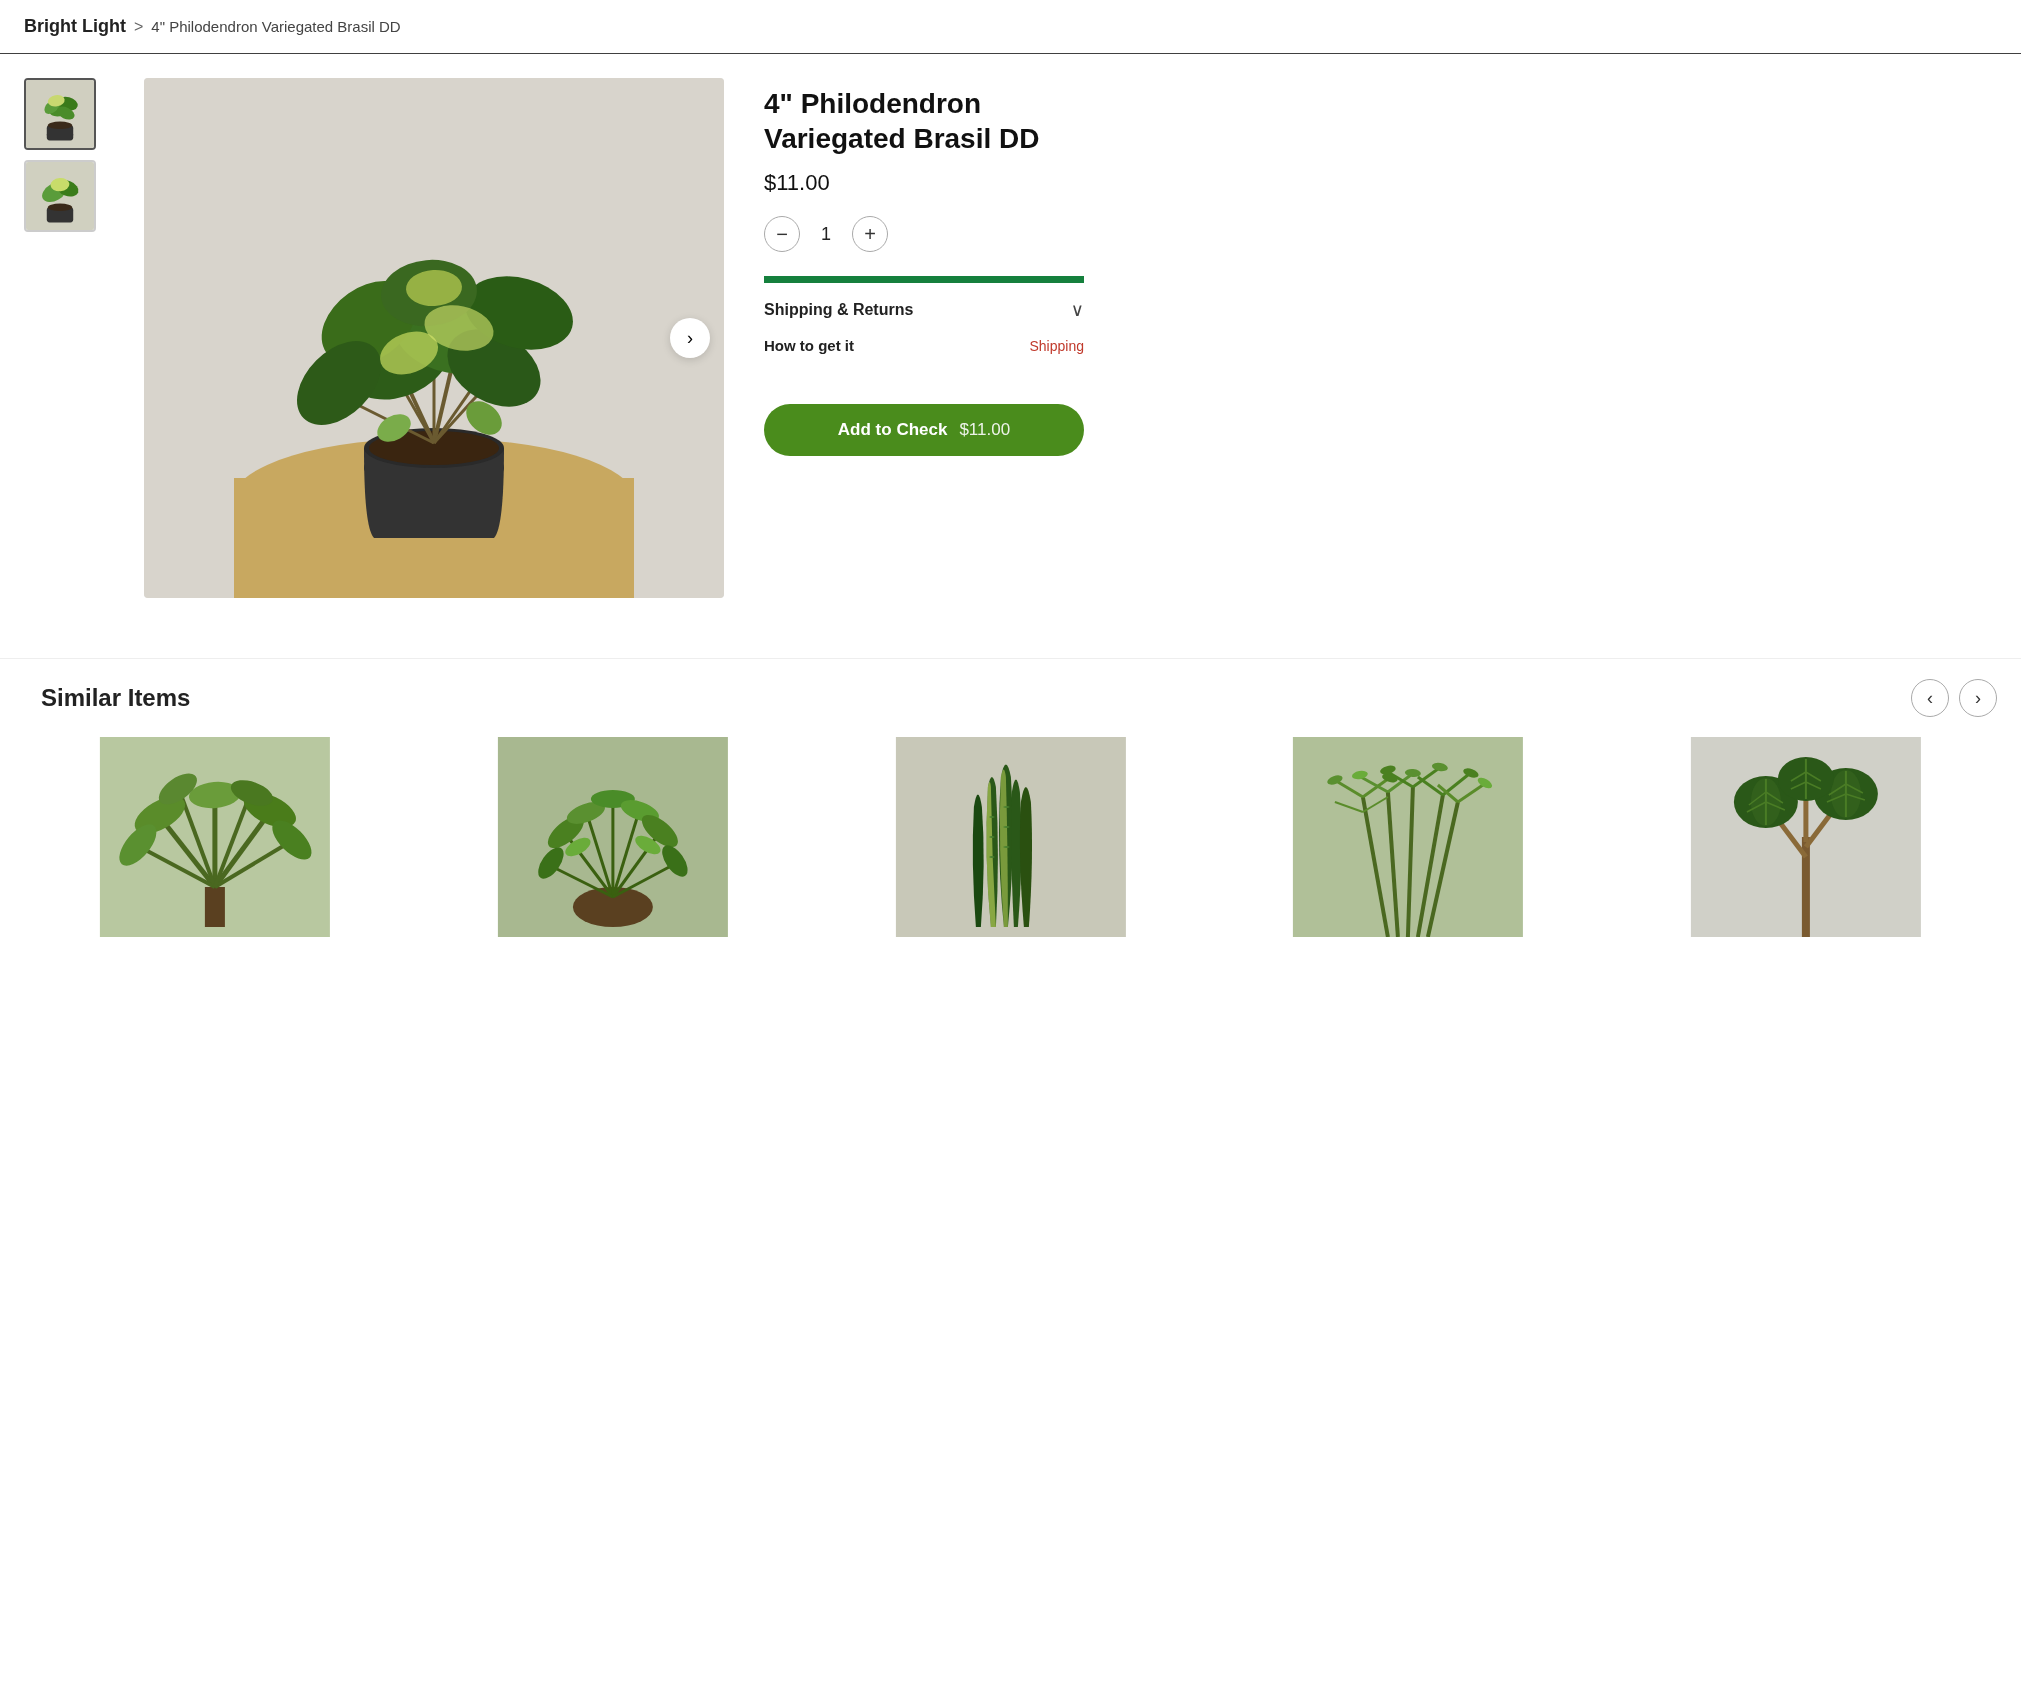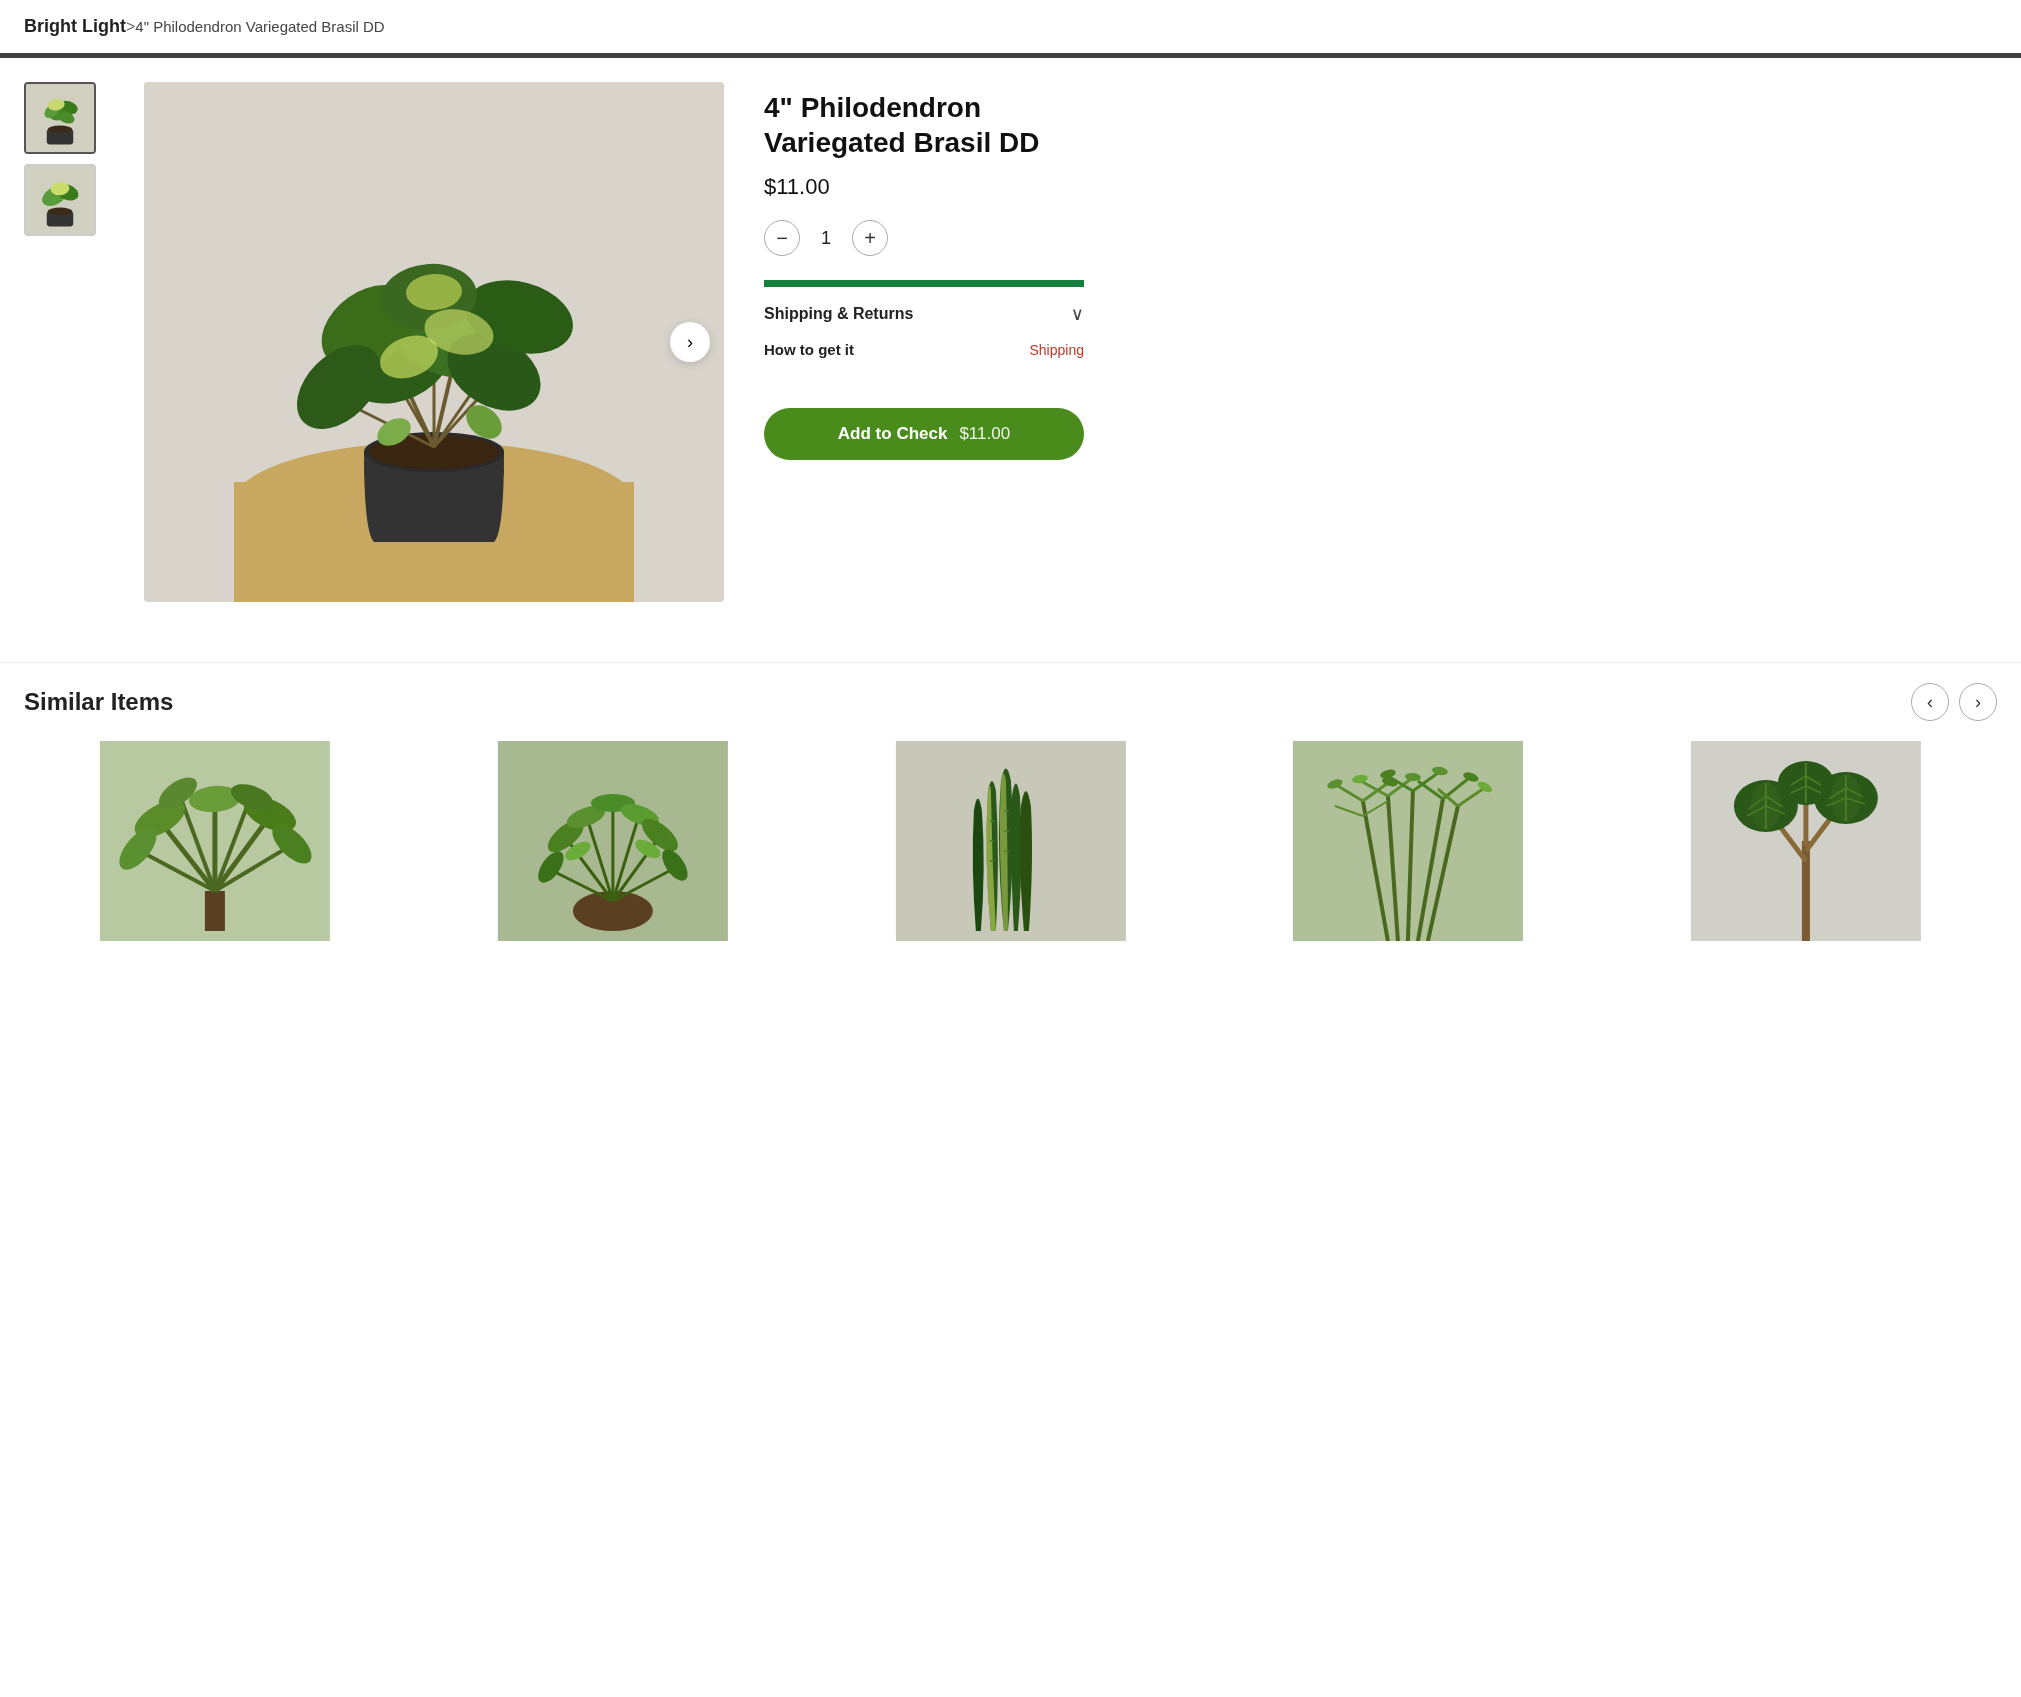--- a/index.html
+++ b/index.html
@@ -2,23 +2,23 @@
 <html><head>
   <meta charset="utf-8">
   <style>
     * { box-sizing: border-box; margin: 0; padding: 0; }
     body { font-family: -apple-system, BlinkMacSystemFont, 'Segoe UI', sans-serif; background: #fff; color: #222; }
 
     
     .breadcrumb {
       display: flex;
       align-items: center;
-      gap: 0;
+      gap: 8px;
       padding: 16px 24px;
-      border-bottom: 5px solid #404040;
+      border-bottom: 1px solid #404040;
       font-size: 15px;
     }
     .breadcrumb-link {
       font-weight: 700;
       font-size: 18px;
       color: #222;
       cursor: pointer;
     }
     .breadcrumb-sep { color: #666; font-size: 16px; }
     .breadcrumb-current { color: #444; font-size: 15px; }
@@ -237,21 +237,21 @@
       padding: 20px 24px 40px 24px;
       border-top: 1px solid #eee;
       margin-top: 20px;
     }
     .similar-header {
       display: flex;
       justify-content: space-between;
       align-items: center;
       margin-bottom: 20px;
     }
-    .similar-title { font-size: 24px; font-weight: 700; }
+    .similar-title { font-size: 24px; font-weight: 700; margin-left: 17px; }
     .similar-nav { display: flex; gap: 10px; }
     .nav-btn {
       width: 38px;
       height: 38px;
       border-radius: 50%;
       border: 1.5px solid #aaa;
       background: #fff;
       font-size: 18px;
       cursor: pointer;
       display: flex;

